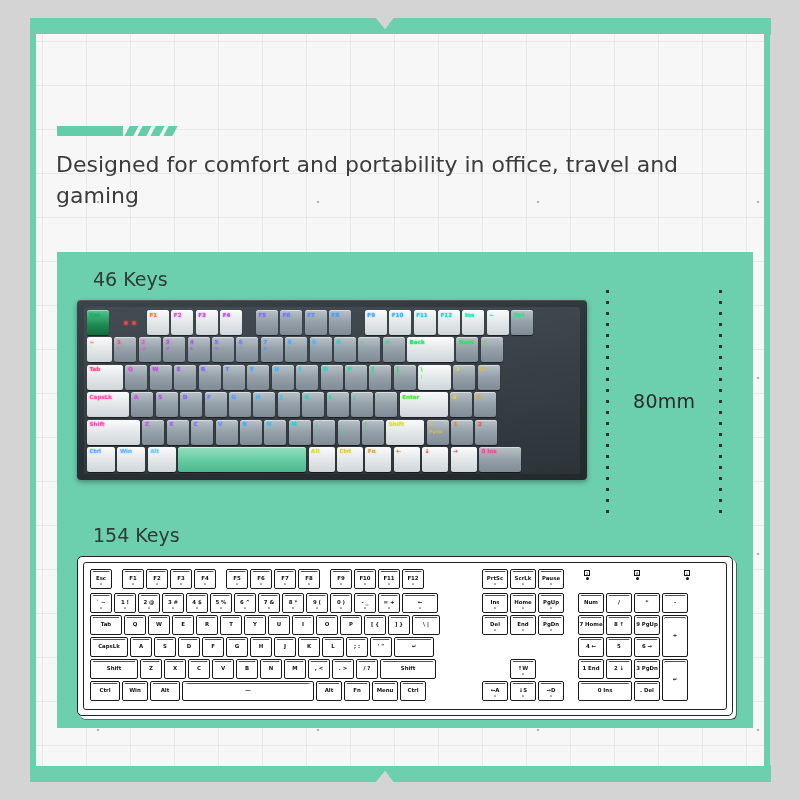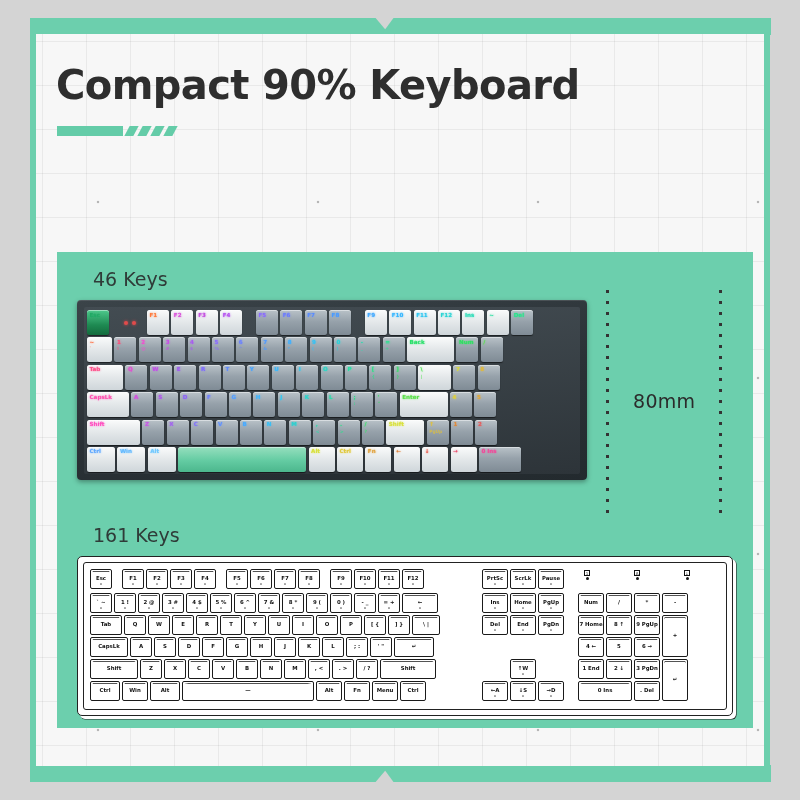--- a/index.html
+++ b/index.html
@@ -142,35 +142,35 @@
   <div class="side-l"></div>
   <div class="side-r"></div>
   <div class="notch-top-l"></div>
   <div class="notch-top"></div>
   <div class="notch-bot-l"></div>
   <div class="notch-bot"></div>
 
   <div class="card">
     <div class="dots"></div>
 
-    <div class="title">Compact 90% Keyboard</div>
 
     <div class="accent">
       <div class="bar"></div>
       <div class="sl" style="left:70px"></div>
       <div class="sl" style="left:83px"></div>
       <div class="sl" style="left:96px"></div>
       <div class="sl" style="left:109px"></div>
     </div>
 
+    <div class="sub">Designed for comfort and portability in office, travel and gaming</div>
 
     <div class="panel">
 
       <div class="panel-label" id="lbl94">46 Keys</div>
-      <div class="panel-label" id="lbl104">161 Keys</div>
+      <div class="panel-label" id="lbl104">154 Keys</div>
 
       <div class="dotline" id="dl1"></div>
       <div class="dotline" id="dl2"></div>
       <div class="mmlabel">80mm</div>
 
       <div class="kb-dark">
         <div class="inner" id="kbDarkInner">
             <div class="row">
               <div class="k grn" style="width: 22px;">
                 <span style="color: rgb(34, 170, 102); text-shadow: rgb(34, 170, 102) 0px 0px 2px;">Esc</span>

